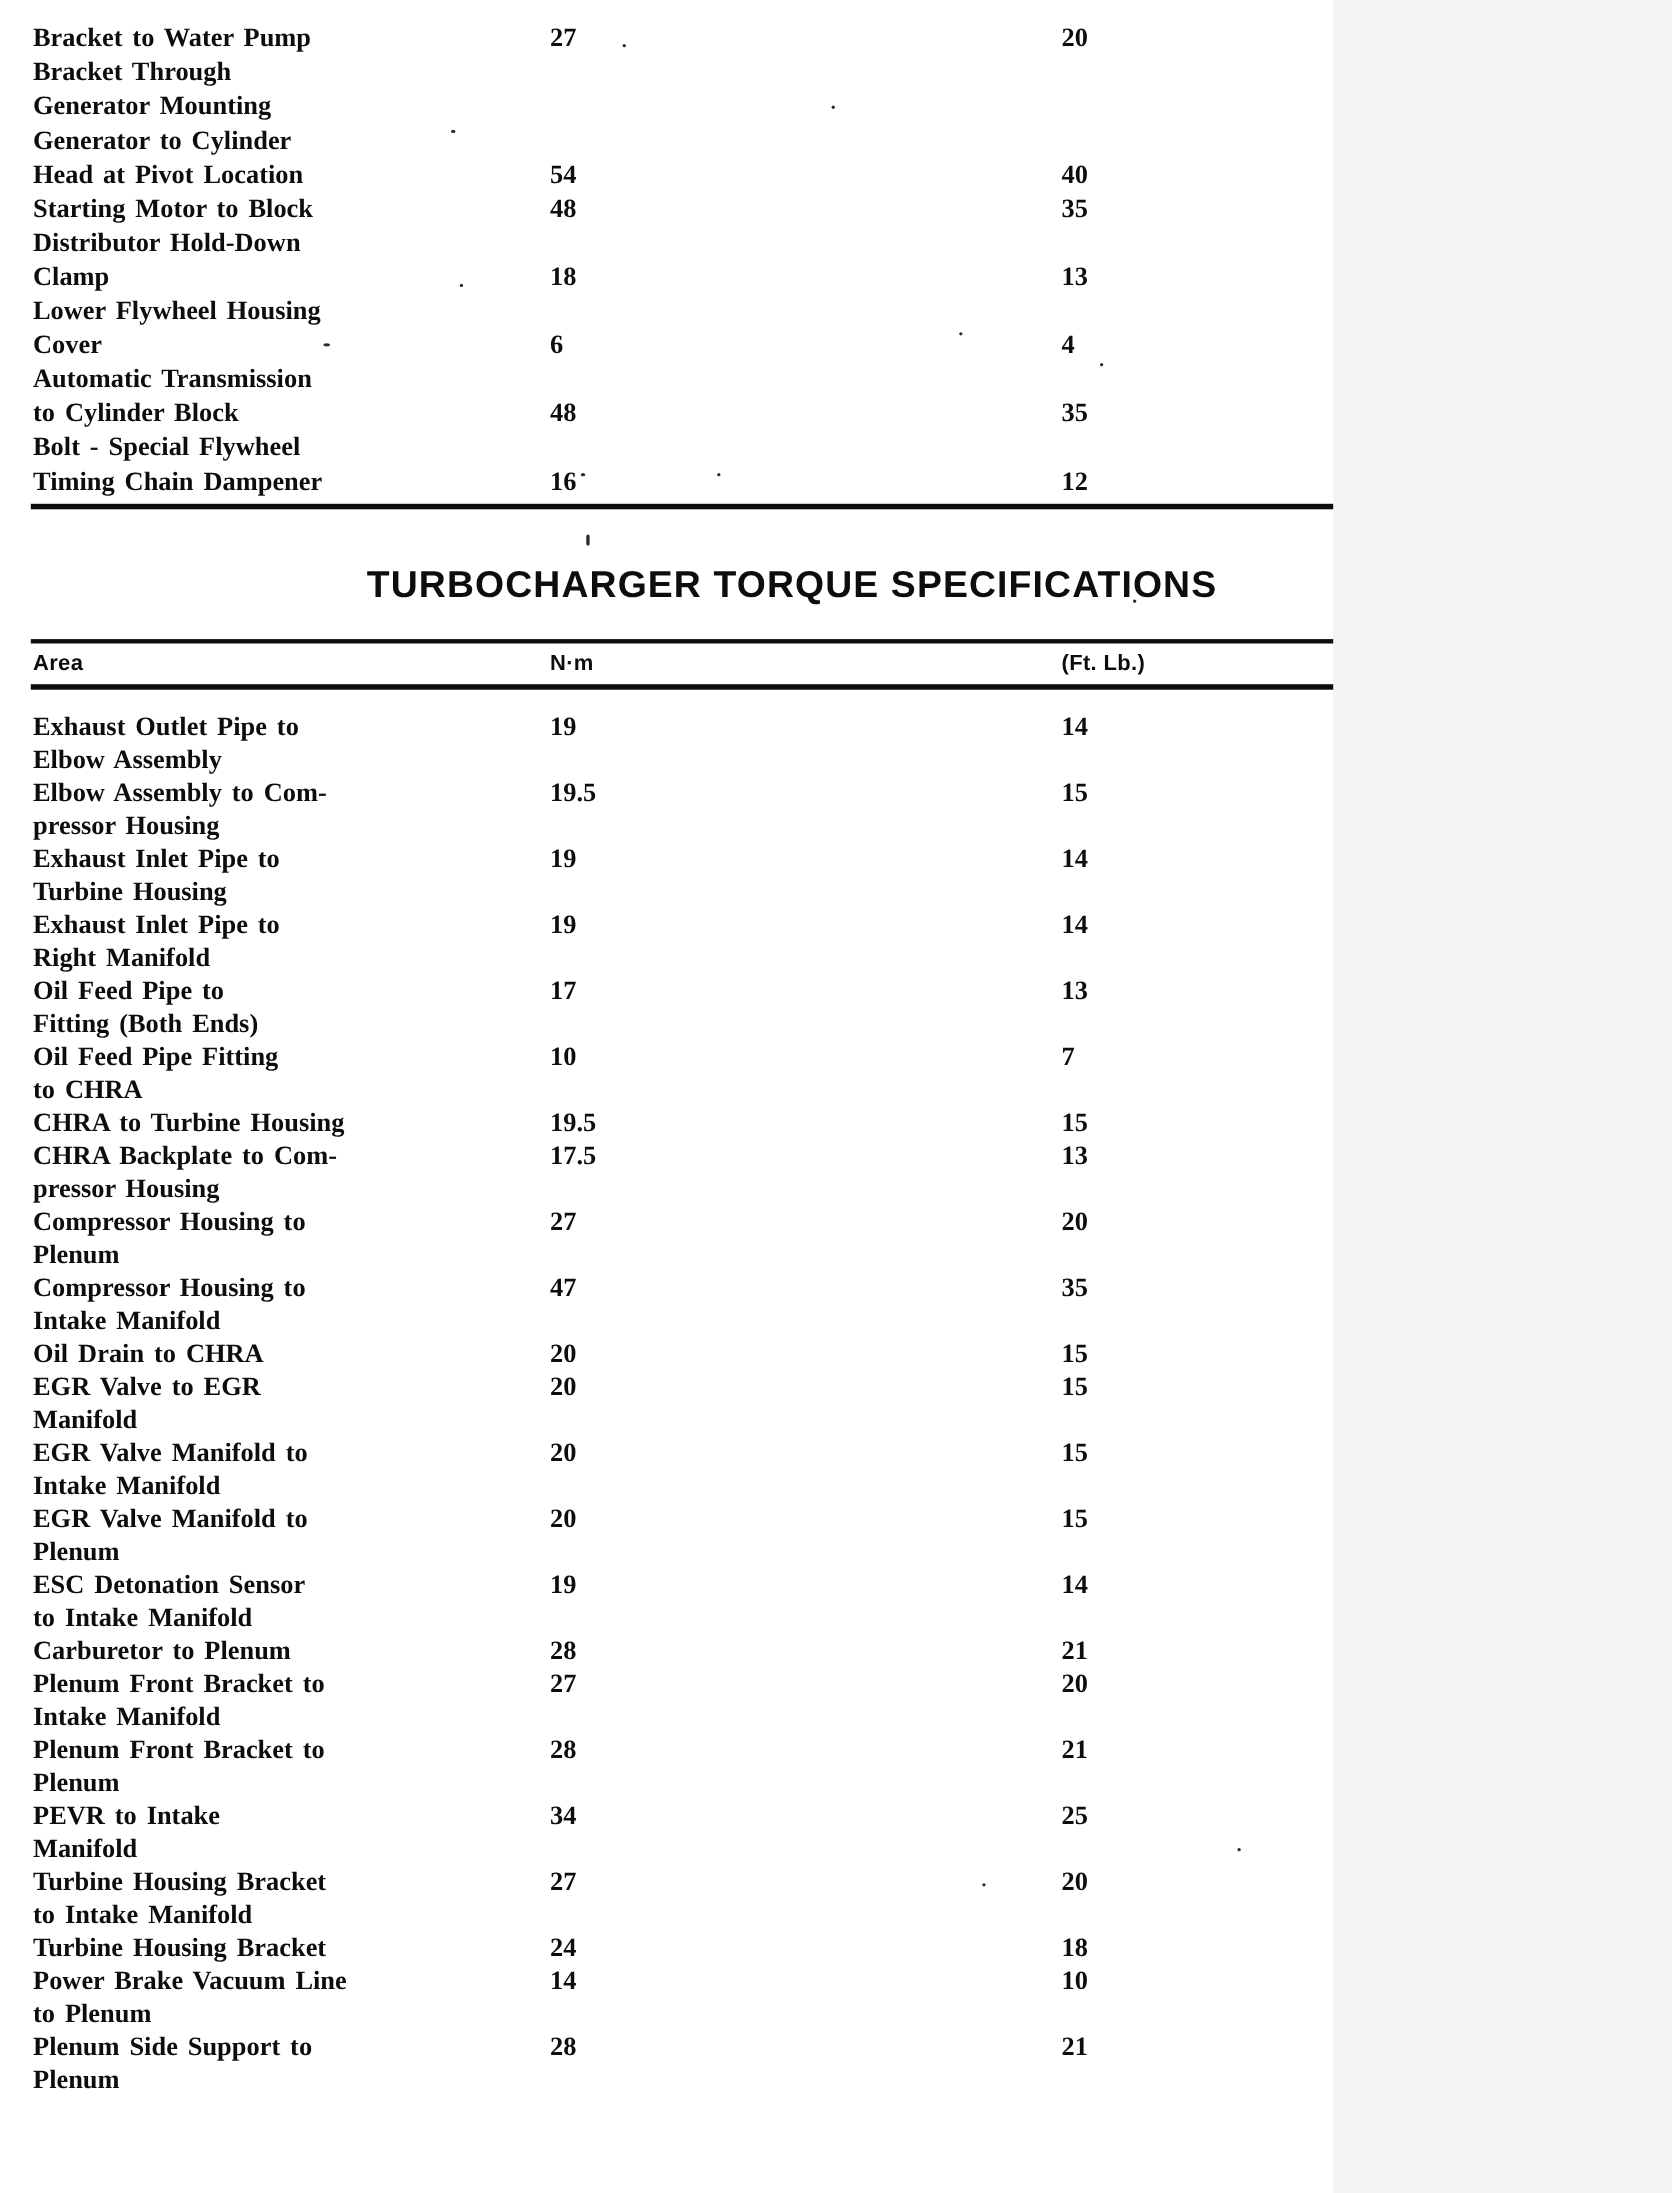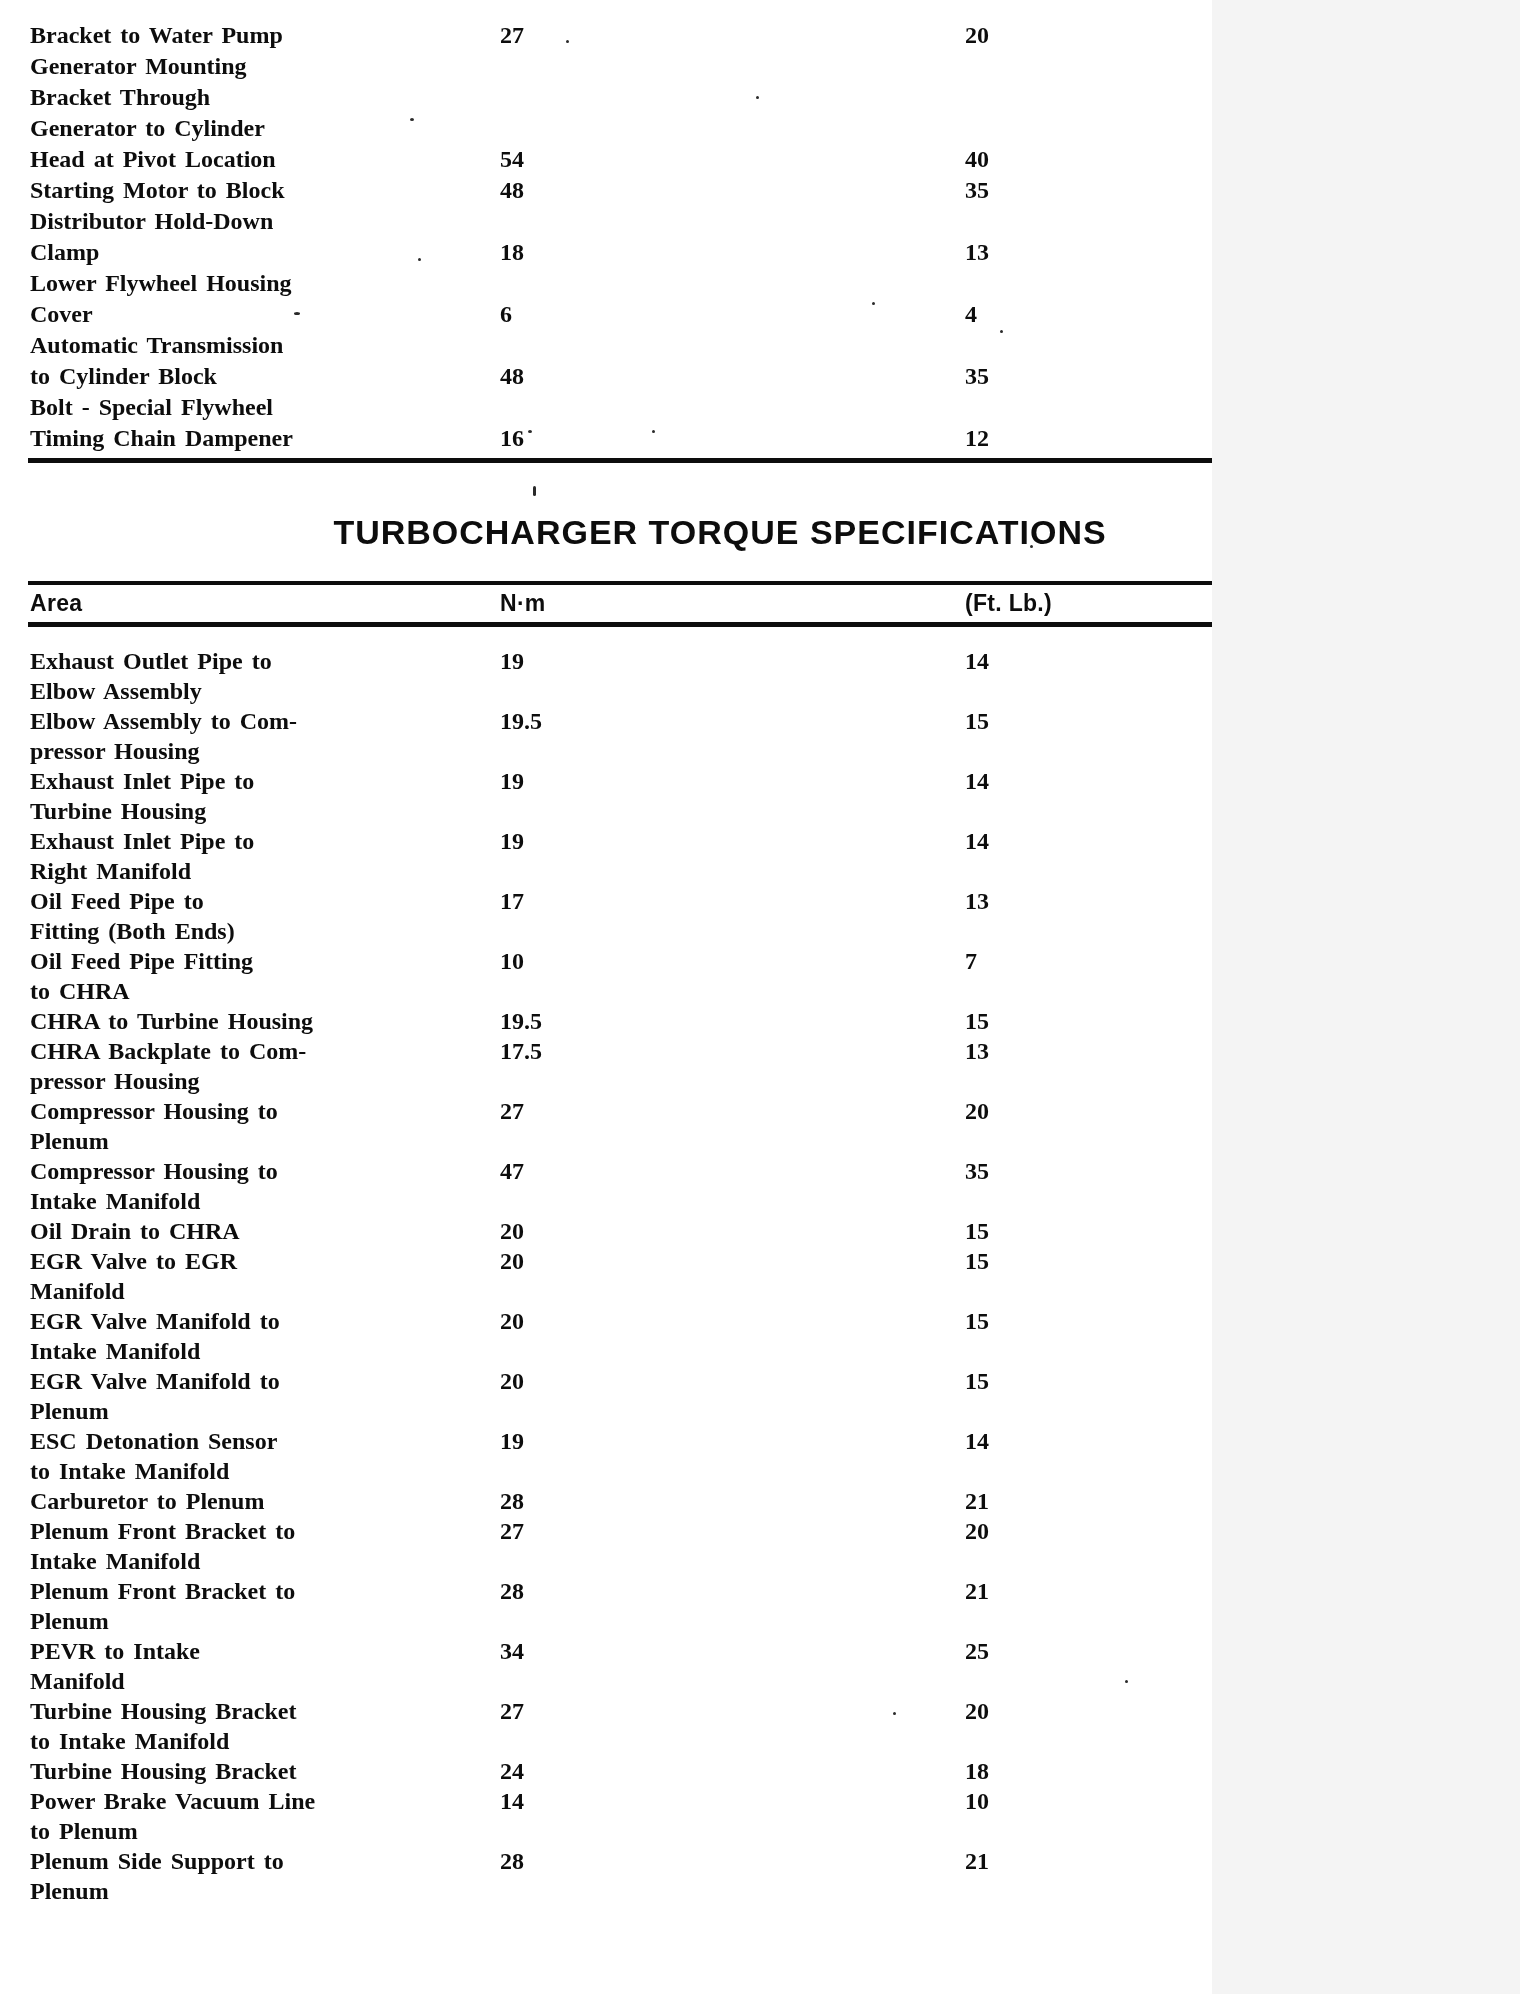--- a/index.html
+++ b/index.html
@@ -42,21 +42,21 @@
     font-size:34px;
     letter-spacing:1px;
     line-height:60px;
     white-space:nowrap;
   }
 
   .header-row{
     top:588px;
     font-family:"Liberation Sans", sans-serif;
     font-weight:bold;
-    font-size:23px;
+    font-size:20px;
     line-height:30px;
     letter-spacing:0.3px;
   }
 
   
   .speck{position:absolute;background:#2a2a2a;border-radius:50%;}
   .s1{left:566px;top:40px;width:3px;height:3px;}
   .s2{left:1342px;top:28px;width:3px;height:3px;}
   .s3{left:1452px;top:120px;width:3px;height:4px;}
   .s4{left:410px;top:118px;width:4px;height:3px;}
@@ -80,26 +80,26 @@
 <div class="page">
 
   <div class="content spec-lines top-table">
 
   <div class="trow">
       <span>Bracket to Water Pump</span>
       <span>27</span>
       <span>20</span>
     </div>
       <div class="trow">
+      <span>Bracket Through</span>
+      <span></span>
+      <span></span>
+    </div>
+      <div class="trow">
       <span>Generator Mounting</span>
-      <span></span>
-      <span></span>
-    </div>
-      <div class="trow">
-      <span>Bracket Through</span>
       <span></span>
       <span></span>
     </div>
       <div class="trow">
       <span>Generator to Cylinder</span>
       <span></span>
       <span></span>
     </div>
       <div class="trow">
       <span>Head at Pivot Location</span>

